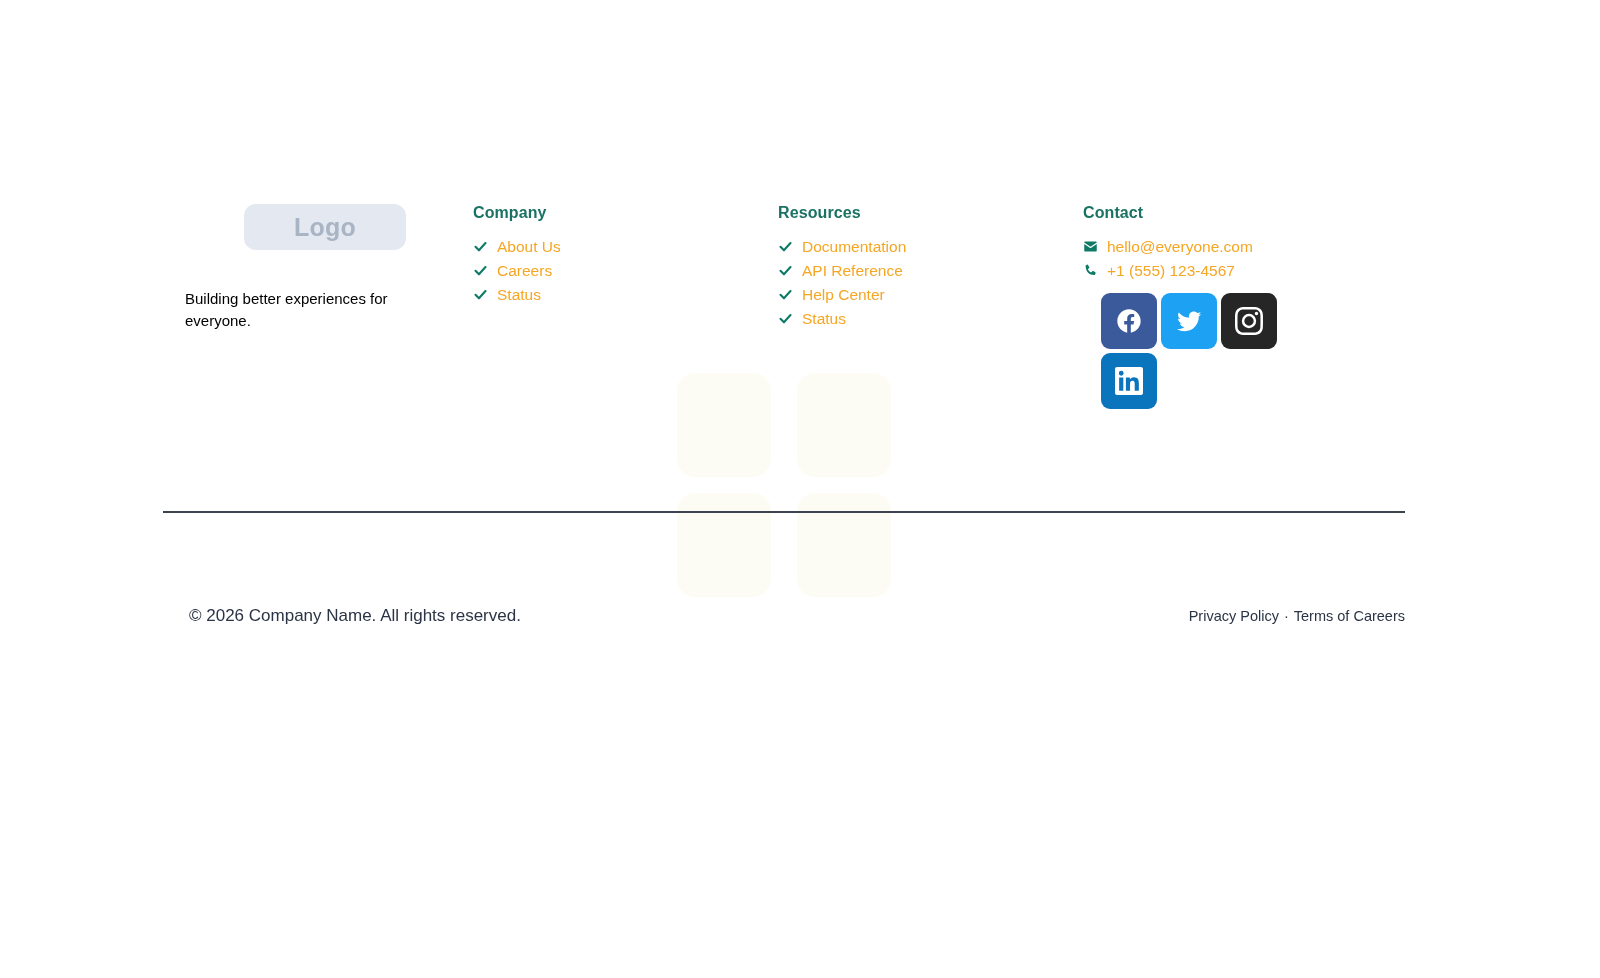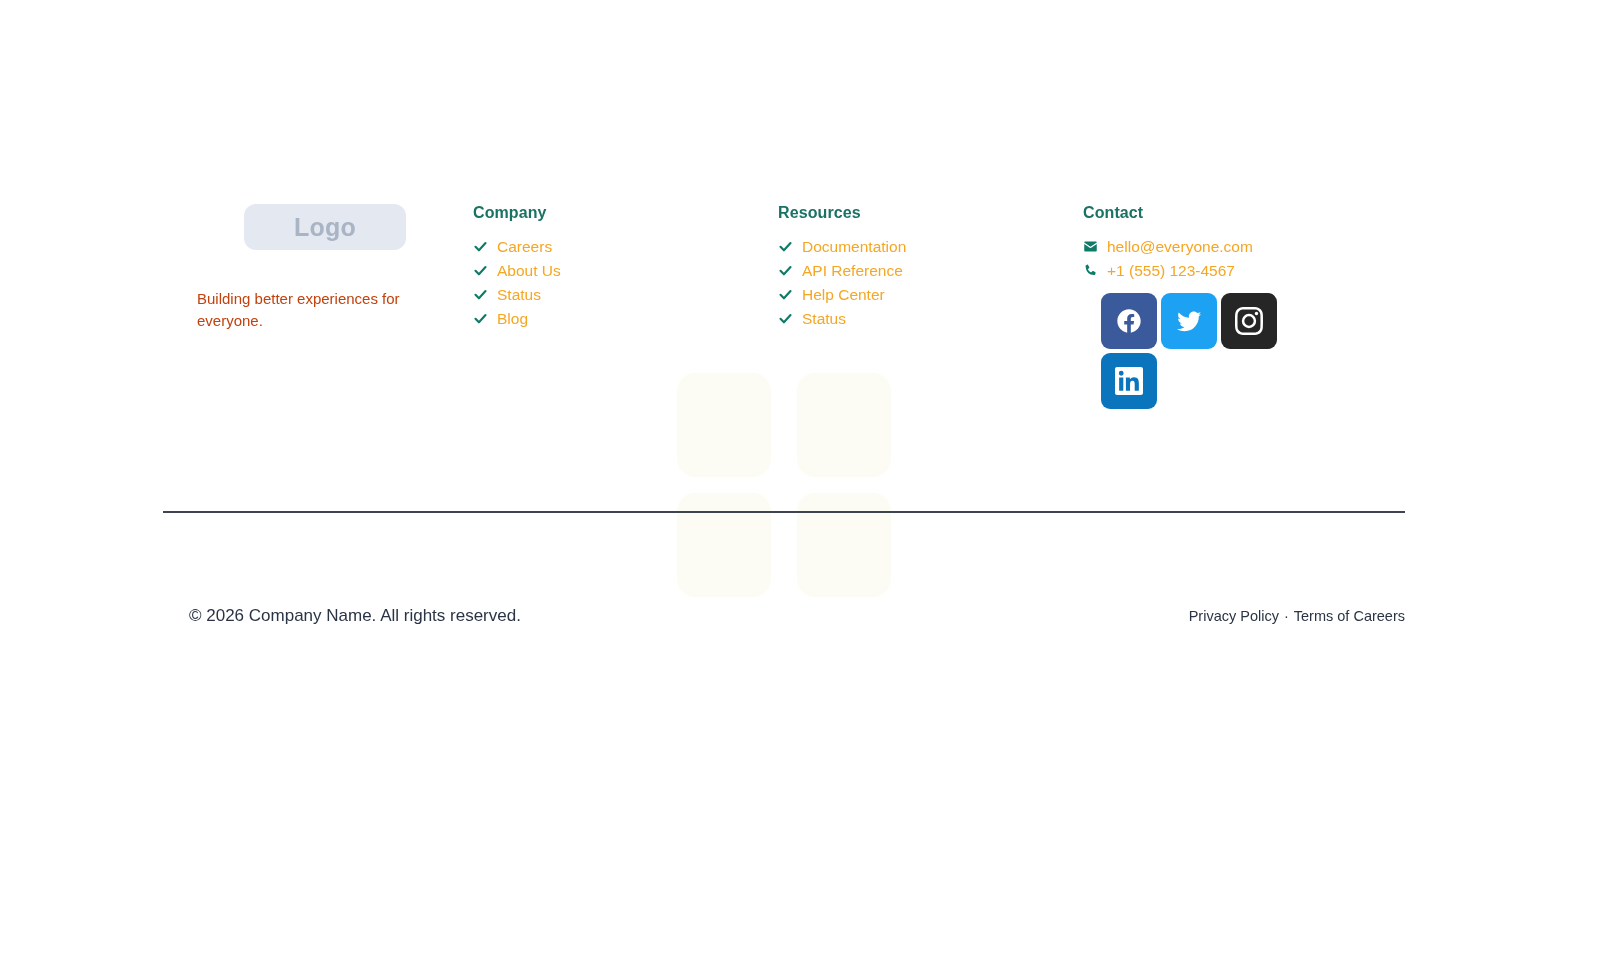--- a/index.html
+++ b/index.html
@@ -67,25 +67,25 @@
     justify-content: center;
   }
   .logo-text {
     font-size: 25px;
     font-weight: 700;
     color: #a9b4c4;
     letter-spacing: 0.2px;
   }
   .tagline {
     margin-top: 38px;
-    margin-left: 34px;
+    margin-left: 22px;
     width: 215px;
     font-size: 15px;
     line-height: 1.45;
-    color: #c2410c;
+    color: #000000;
   }
 
   
   .col-heading {
     font-size: 16px;
     font-weight: 700;
     color: #1a7265;
     margin-bottom: 14px;
     letter-spacing: 0.1px;
   }
@@ -218,39 +218,33 @@
       <div class="tagline">Building better experiences for everyone.</div>
     </div>
 
     <div class="col-links">
       <div class="col-heading">Company</div>
       <ul class="link-list">
         <li>
           <svg class="check-icon" viewBox="0 0 24 24" fill="none" stroke="currentColor" stroke-width="3.4" stroke-linecap="round" stroke-linejoin="round">
               <polyline points="4,12.5 9.5,18 20,6.5"></polyline>
             </svg>
+          <span class="link-text">About Us</span>
+        </li>
+        <li>
+          <svg class="check-icon" viewBox="0 0 24 24" fill="none" stroke="currentColor" stroke-width="3.4" stroke-linecap="round" stroke-linejoin="round">
+              <polyline points="4,12.5 9.5,18 20,6.5"></polyline>
+            </svg>
           <span class="link-text">Careers</span>
         </li>
         <li>
           <svg class="check-icon" viewBox="0 0 24 24" fill="none" stroke="currentColor" stroke-width="3.4" stroke-linecap="round" stroke-linejoin="round">
               <polyline points="4,12.5 9.5,18 20,6.5"></polyline>
             </svg>
-          <span class="link-text">About Us</span>
-        </li>
-        <li>
-          <svg class="check-icon" viewBox="0 0 24 24" fill="none" stroke="currentColor" stroke-width="3.4" stroke-linecap="round" stroke-linejoin="round">
-              <polyline points="4,12.5 9.5,18 20,6.5"></polyline>
-            </svg>
           <span class="link-text">Status</span>
-        </li>
-        <li>
-          <svg class="check-icon" viewBox="0 0 24 24" fill="none" stroke="currentColor" stroke-width="3.4" stroke-linecap="round" stroke-linejoin="round">
-              <polyline points="4,12.5 9.5,18 20,6.5"></polyline>
-            </svg>
-          <span class="link-text">Blog</span>
         </li>
       </ul>
     </div>
 
     <div class="col-links-2">
       <div class="col-heading">Resources</div>
       <ul class="link-list">
         <li>
           <svg class="check-icon" viewBox="0 0 24 24" fill="none" stroke="currentColor" stroke-width="3.4" stroke-linecap="round" stroke-linejoin="round">
               <polyline points="4,12.5 9.5,18 20,6.5"></polyline>

